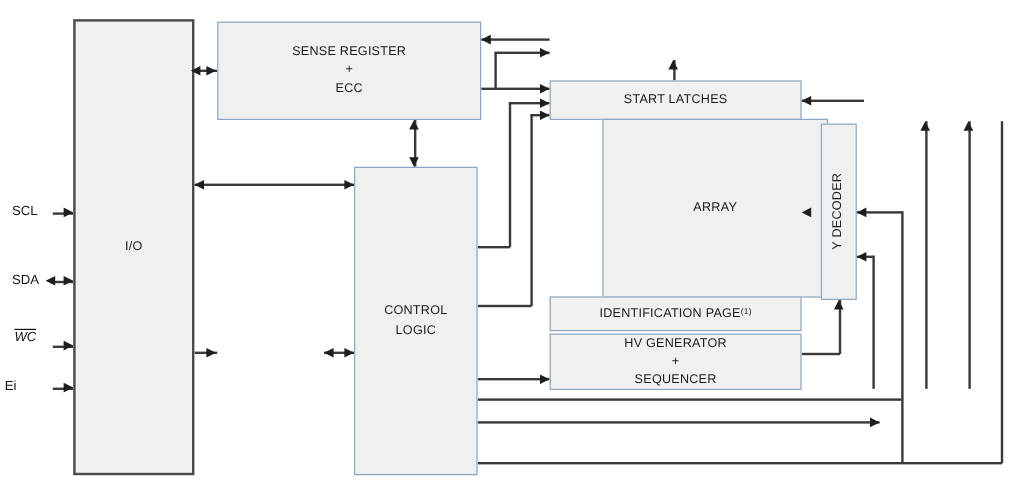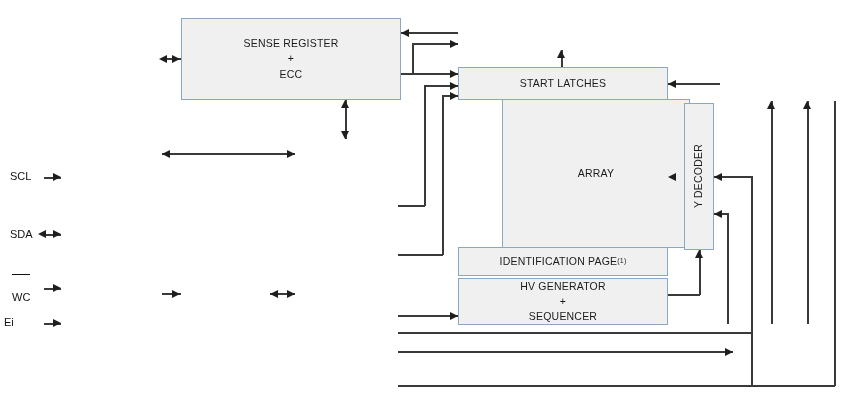--- a/index.html
+++ b/index.html
@@ -34,21 +34,21 @@
     white-space:nowrap;
   }
   
   .pin{
     position:absolute;
     font-size:11px;
     color:#111;
     z-index:5;
     white-space:nowrap;
   }
-  .pin.ovl{ border-top:1.2px solid #111; padding-top:16px; line-height:1.15;}
+  .pin.ovl{ border-top:1.2px solid #111; padding-top:0px; line-height:1.15;font-style:italic;}
   
   .w{ position:absolute; background:#3a3a3a; z-index:2; }
   .wh{ height:1.5px; }
   .wv{ width:1.5px; }
   
   .ah{ position:absolute; width:0; height:0; z-index:4; }
   .ah.r{ border-top:4.5px solid transparent; border-bottom:4.5px solid transparent; border-left:8px solid #1e1e1e; }
   .ah.l{ border-top:4.5px solid transparent; border-bottom:4.5px solid transparent; border-right:8px solid #1e1e1e; }
   .ah.u{ border-left:4.5px solid transparent; border-right:4.5px solid transparent; border-bottom:8px solid #1e1e1e; }
   .ah.d{ border-left:4.5px solid transparent; border-right:4.5px solid transparent; border-top:8px solid #1e1e1e; }
@@ -82,28 +82,35 @@
   <div class="w wh" style="left:42px;top:234px;width:19px;"></div>
   <div class="ah r" style="left:53px;top:230px;"></div>
   <div class="ah l" style="left:38px;top:230px;"></div>
 
   <div class="w wh" style="left:44px;top:288px;width:17px;"></div>
   <div class="ah r" style="left:53px;top:284px;"></div>
 
   <div class="w wh" style="left:44px;top:323px;width:17px;"></div>
   <div class="ah r" style="left:53px;top:319px;"></div>
 
+  <div class="blk dark" style="left:61px;top:16px;width:101px;height:380px;">
+    <span class="lbl">I/O</span>
+  </div>
 
   <div class="blk" style="left:181px;top:18px;width:220px;height:82px;">
     <span class="lbl">SENSE REGISTER
 +
 ECC</span>
   </div>
 
 
+  <div class="blk" style="left:295px;top:139px;width:103px;height:257px;">
+    <span class="lbl">CONTROL
+LOGIC</span>
+  </div>
 
 
   <div class="blk" style="left:458px;top:67px;width:210px;height:33px;">
     <span class="lbl">START LATCHES</span>
   </div>
 
   <div class="blk" style="left:458px;top:99px;width:188px;height:149px;margin-left:44px;">
     <span class="lbl">ARRAY</span>
   </div>
 

